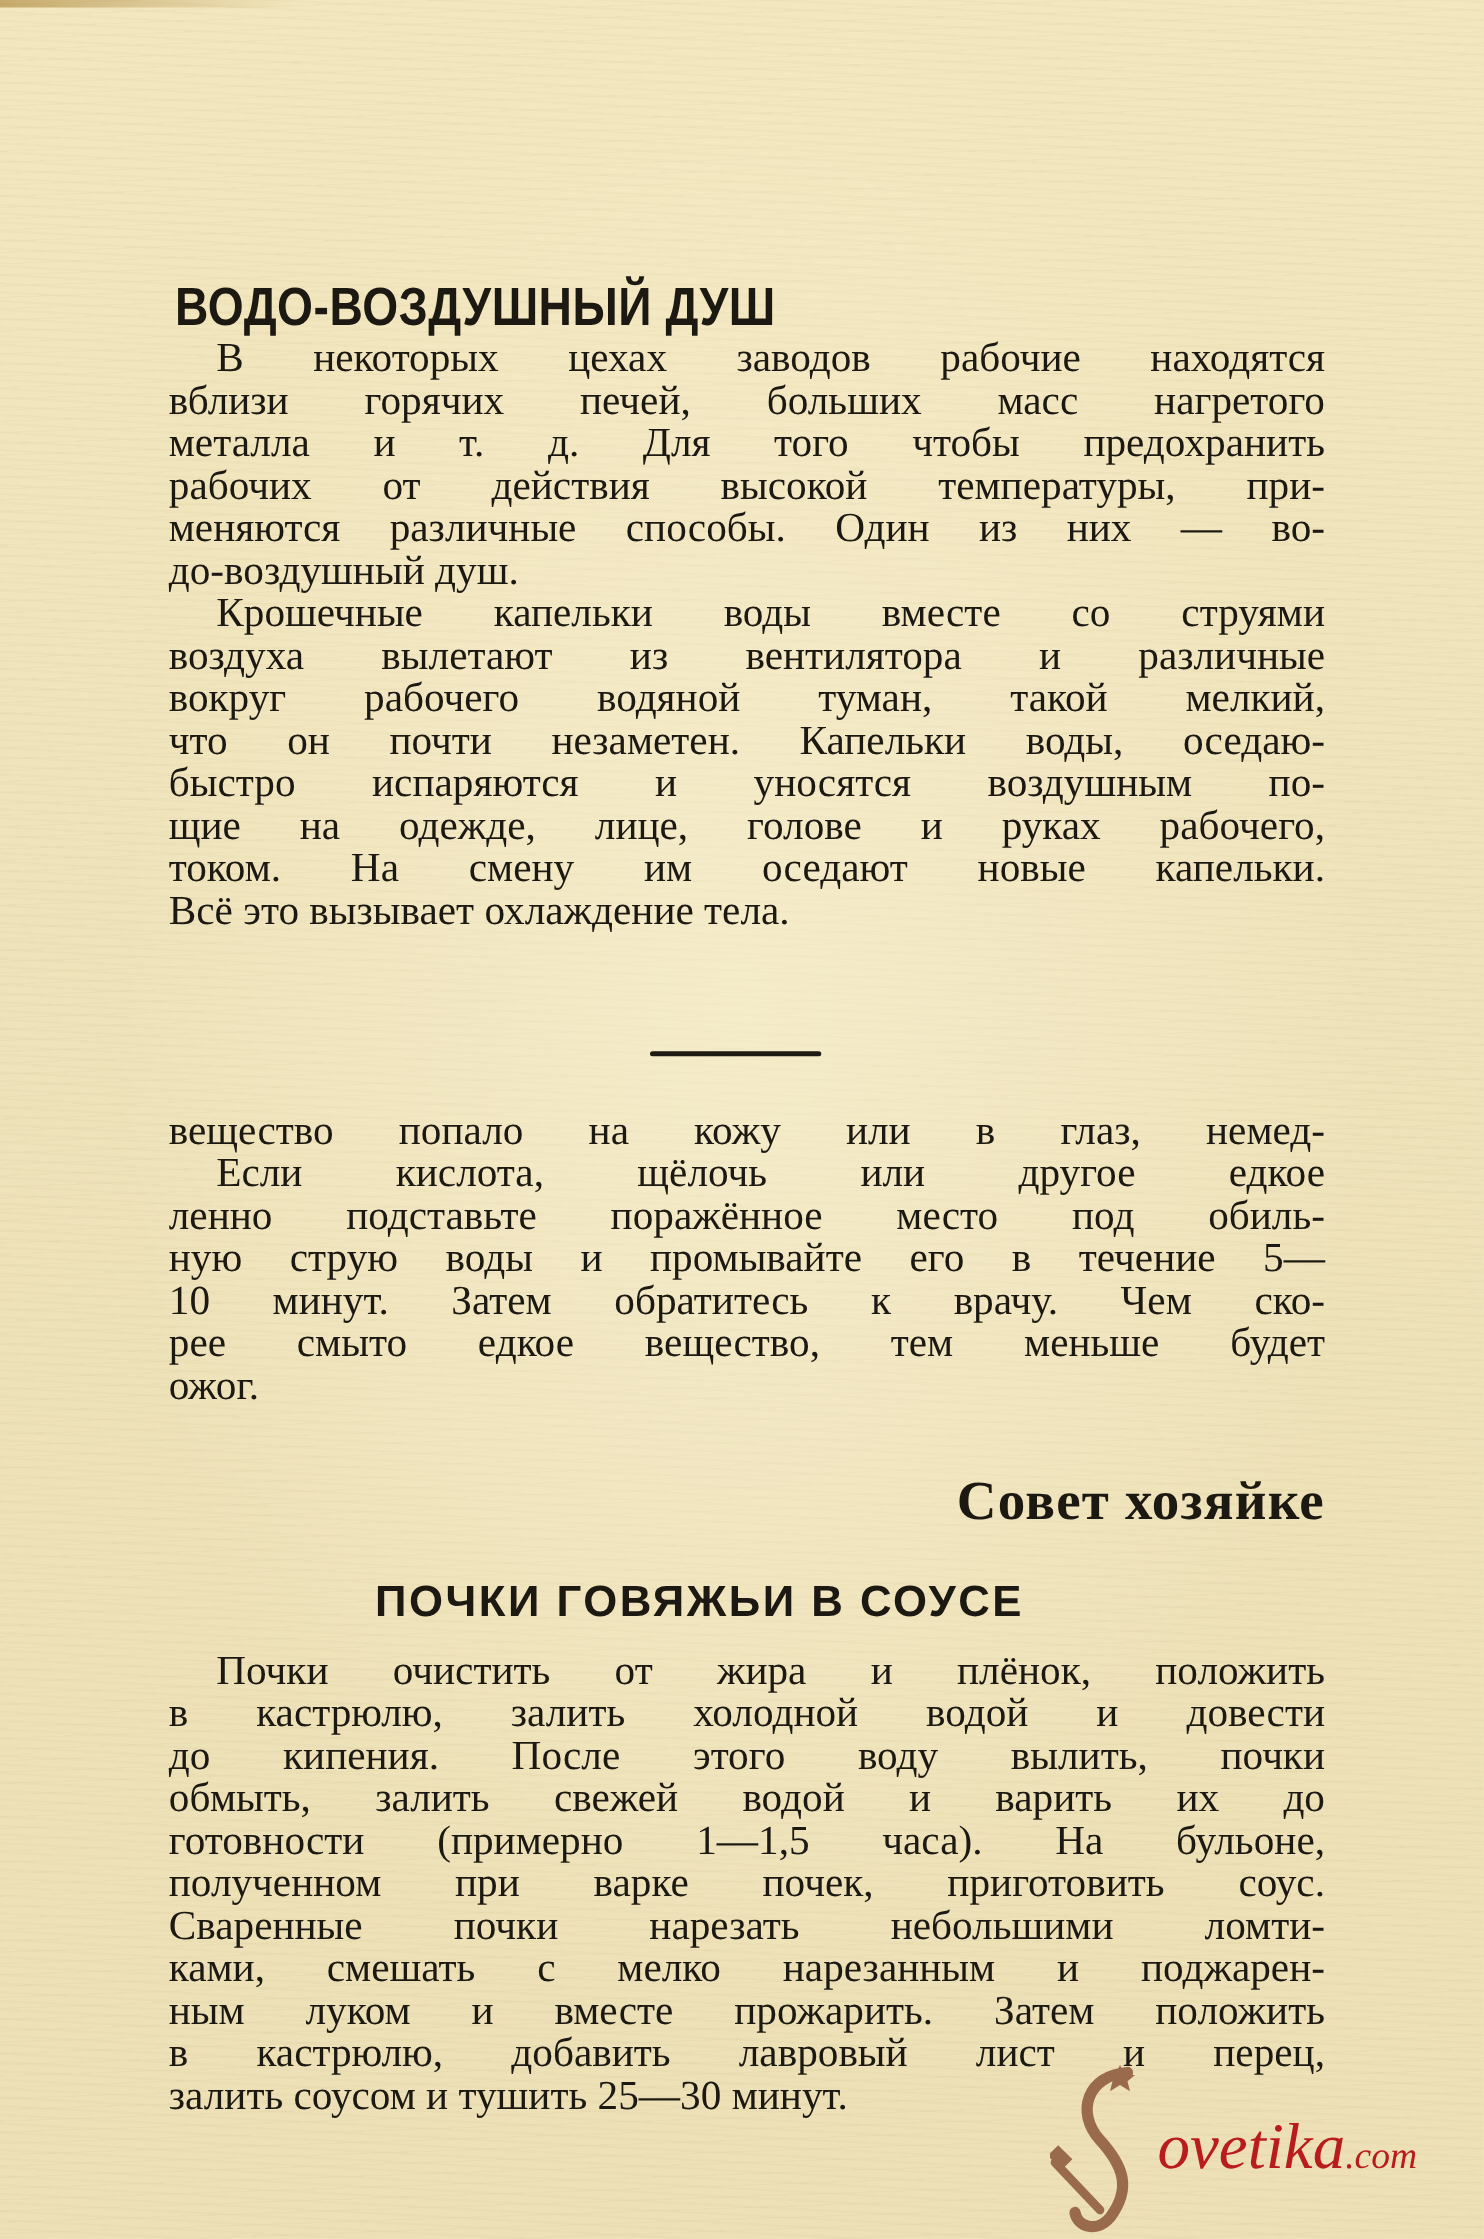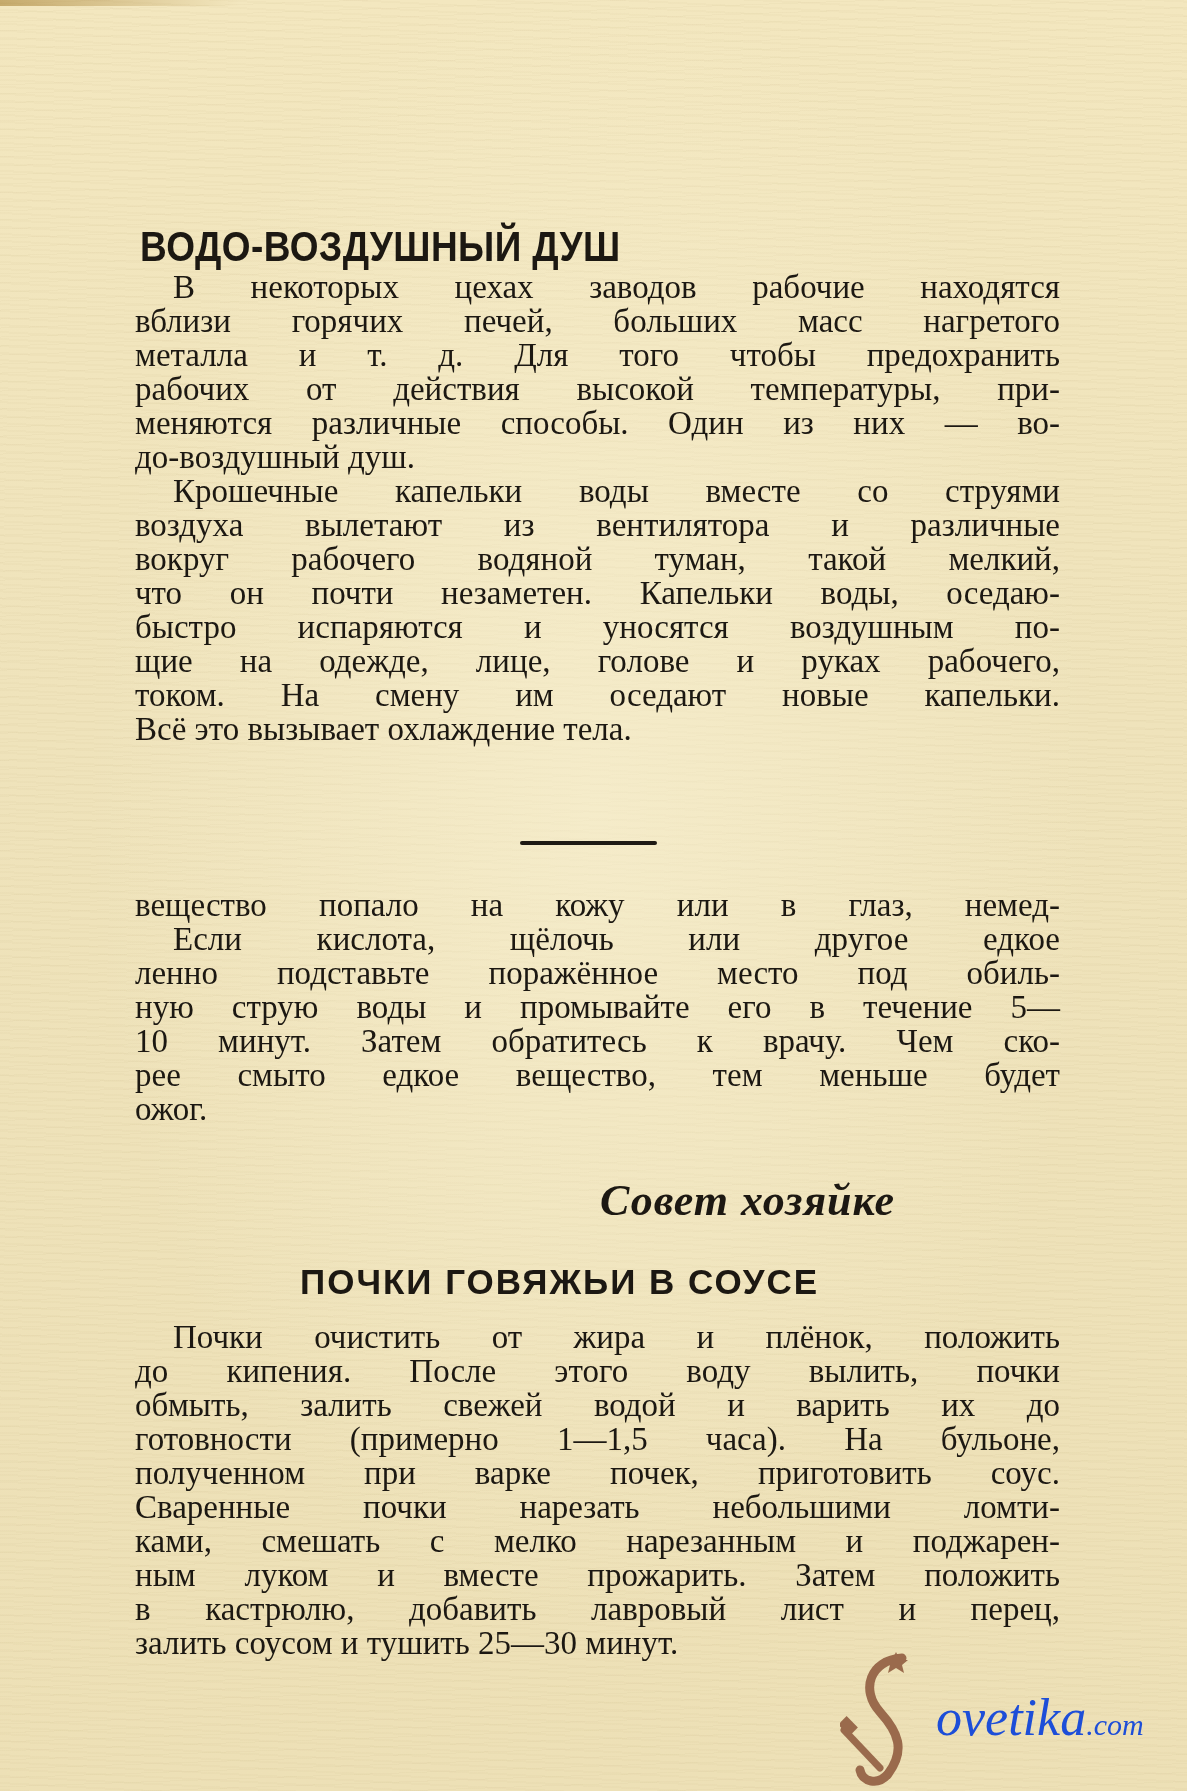--- a/index.html
+++ b/index.html
@@ -80,23 +80,22 @@
       width: 137px;
       height: 4px;
       background: #1e1a14;
       border-radius: 2px;
     }
     .section-kicker {
       position: absolute;
       left: 600px;
       top: 1175px;
       width: 460px;
-      text-align: left;
-      font-family: "Liberation Serif", "DejaVu Serif", serif;
-      font-style: italic;
+      text-align: right;
+      font-family: "Liberation Serif", "DejaVu Serif", serif;
       font-weight: bold;
       font-size: 44px;
       letter-spacing: 1px;
     }
     .subtitle {
       position: absolute;
       left: 300px;
       top: 1262px;
       font-family: "Liberation Sans", "DejaVu Sans", sans-serif;
       font-weight: bold;
@@ -106,26 +105,26 @@
     }
     .watermark {
       position: absolute;
       left: 840px;
       top: 1650px;
       width: 340px;
       height: 141px;
     }
     .wm-text {
       position: absolute;
-      left: 96px;
+      left: 86px;
       top: 38px;
       font-family: "Liberation Serif", "DejaVu Serif", serif;
       font-style: italic;
       font-size: 52px;
-      color: #1d4ed8;
+      color: #b91c1c;
       white-space: nowrap;
     }
     .wm-text .wm-com {
       font-size: 30px;
     }
     .wm-icon {
       position: absolute;
       left: 0;
       top: 0;
       width: 90px;
@@ -167,20 +166,21 @@
     <span class="line indent">Если кислота, щёлочь или другое едкое</span>
     <span class="line">ленно подставьте поражённое место под обиль-</span>
     <span class="line">ную струю воды и промывайте его в течение 5—</span>
     <span class="line">10 минут. Затем обратитесь к врачу. Чем ско-</span>
     <span class="line">рее смыто едкое вещество, тем меньше будет</span>
     <span class="line last">ожог.</span>
   </div>
 
   <div class="para" style="top:1320px;">
     <span class="line indent">Почки очистить от жира и плёнок, положить</span>
+    <span class="line">в кастрюлю, залить холодной водой и довести</span>
     <span class="line">до кипения. После этого воду вылить, почки</span>
     <span class="line">обмыть, залить свежей водой и варить их до</span>
     <span class="line">готовности (примерно 1—1,5 часа). На бульоне,</span>
     <span class="line">полученном при варке почек, приготовить соус.</span>
     <span class="line">Сваренные почки нарезать небольшими ломти-</span>
     <span class="line">ками, смешать с мелко нарезанным и поджарен-</span>
     <span class="line">ным луком и вместе прожарить. Затем положить</span>
     <span class="line">в кастрюлю, добавить лавровый лист и перец,</span>
     <span class="line last">залить соусом и тушить 25—30 минут.</span>
   </div>

